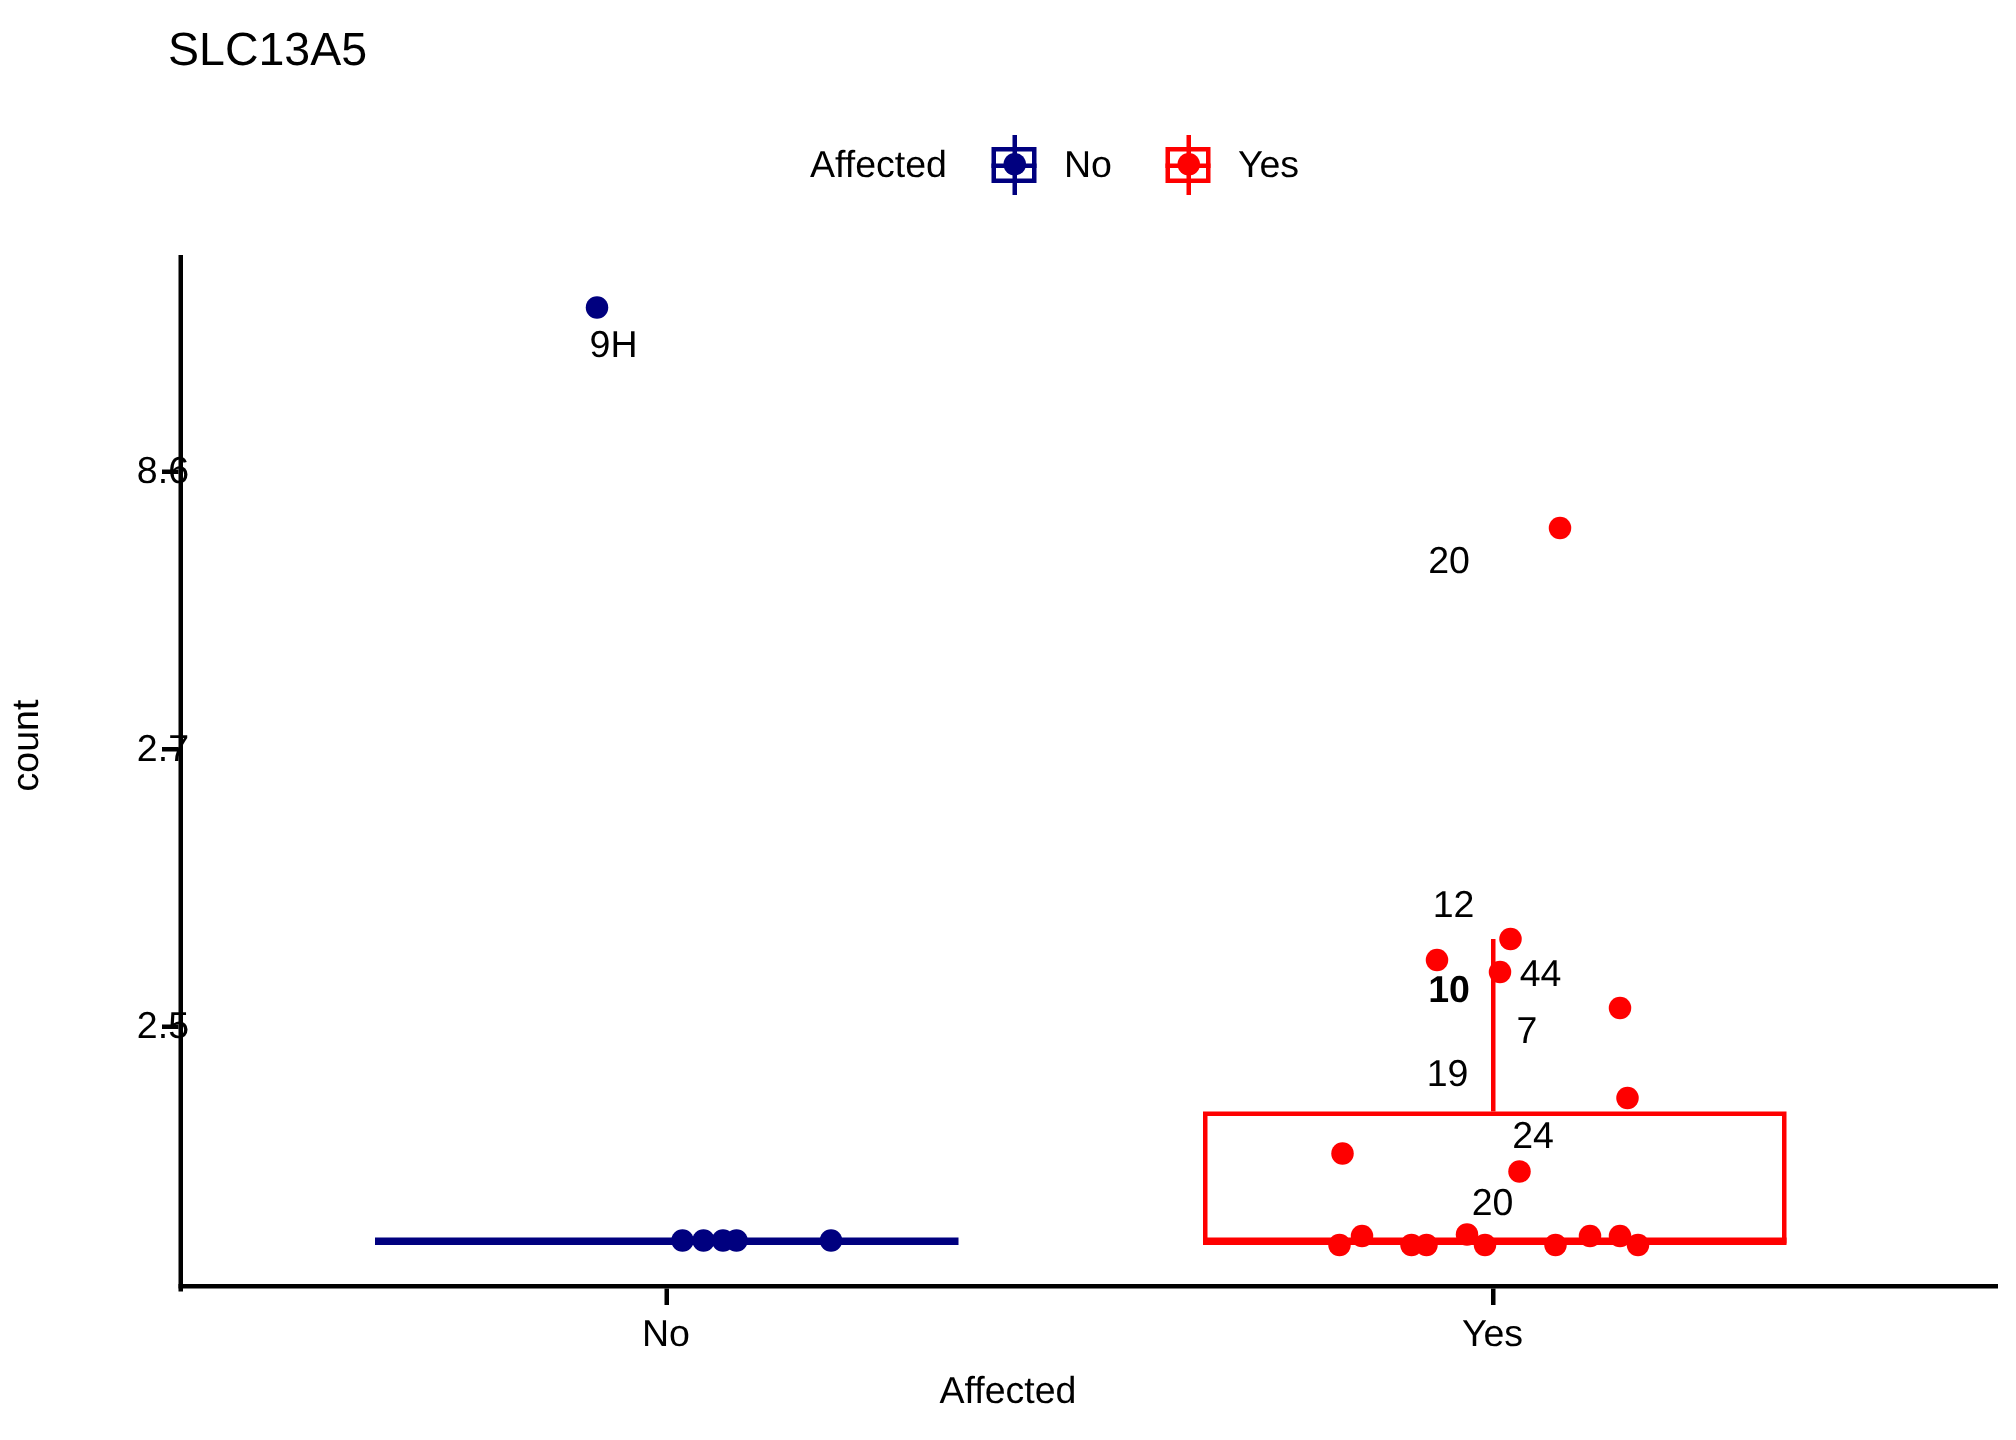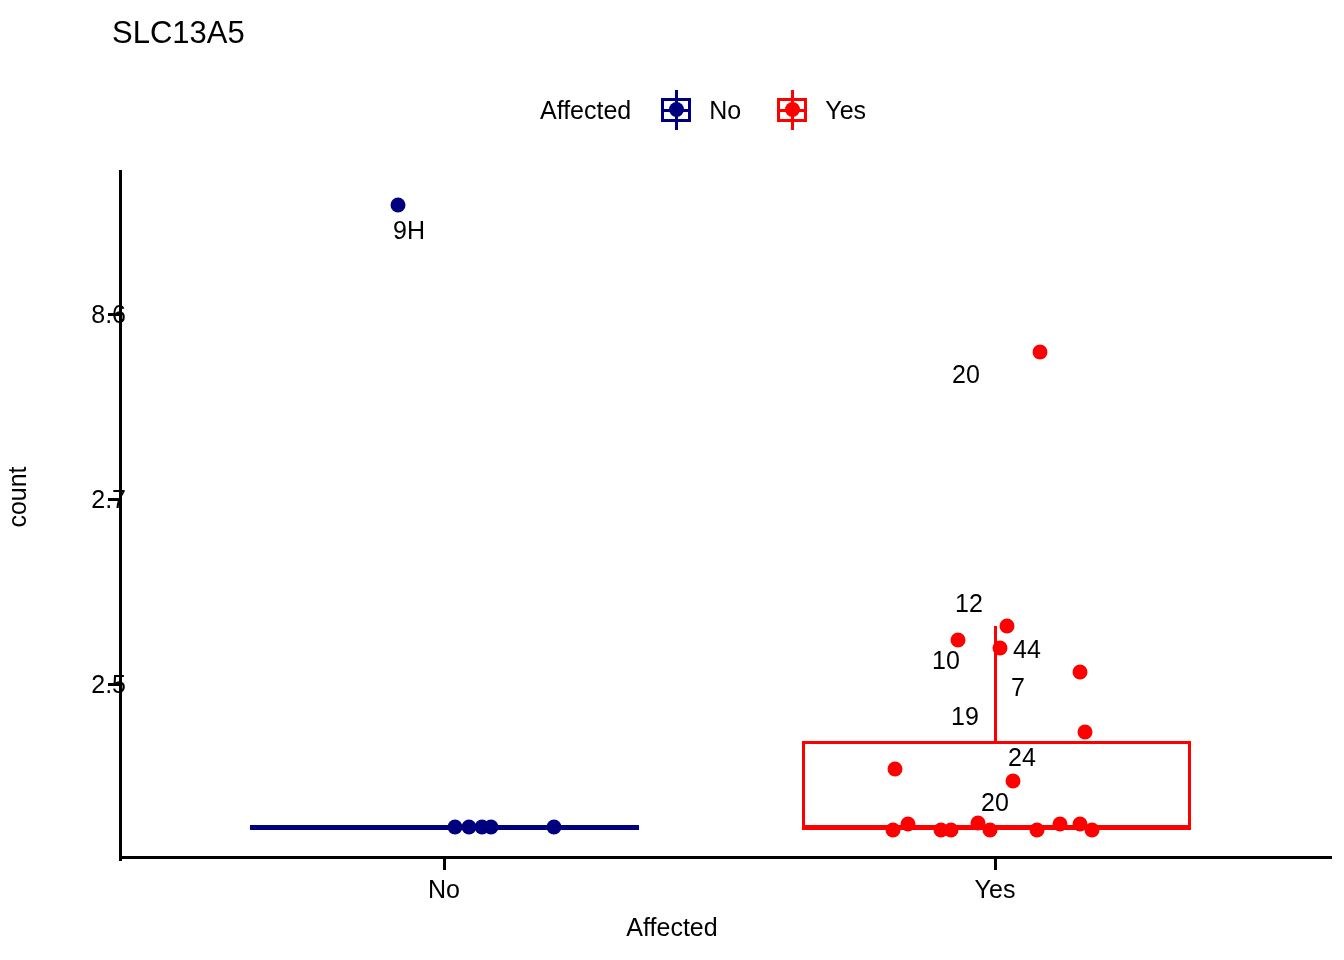--- a/index.html
+++ b/index.html
@@ -281,21 +281,21 @@
 
       <div class="median" style="left:681px; top:655px; width:389px; background:#fe0000;"></div>
 
       <div class="pt" style="left:919px; top:182px; background:#fe0000;"></div>
       <div class="pt-label" style="left:845px; top:192px;">20</div>
 
       <div class="pt" style="left:886px; top:456px; background:#fe0000;"></div>
       <div class="pt-label" style="left:848px; top:421px;">12</div>
 
       <div class="pt" style="left:837px; top:470px; background:#fe0000;"></div>
-      <div class="pt-label" style="left:825px; top:478px;">10</div>
+      <div class="pt-label" style="left:845px; top:478px;font-weight:bold;">10</div>
 
       <div class="pt" style="left:879px; top:478px; background:#fe0000;"></div>
       <div class="pt-label" style="left:906px; top:467px;">44</div>
 
       <div class="pt-label" style="left:897px; top:505px;">7</div>
 
       <div class="pt-label" style="left:844px; top:534px;">19</div>
 
       <div class="pt-label" style="left:901px; top:575px;">24</div>
 

